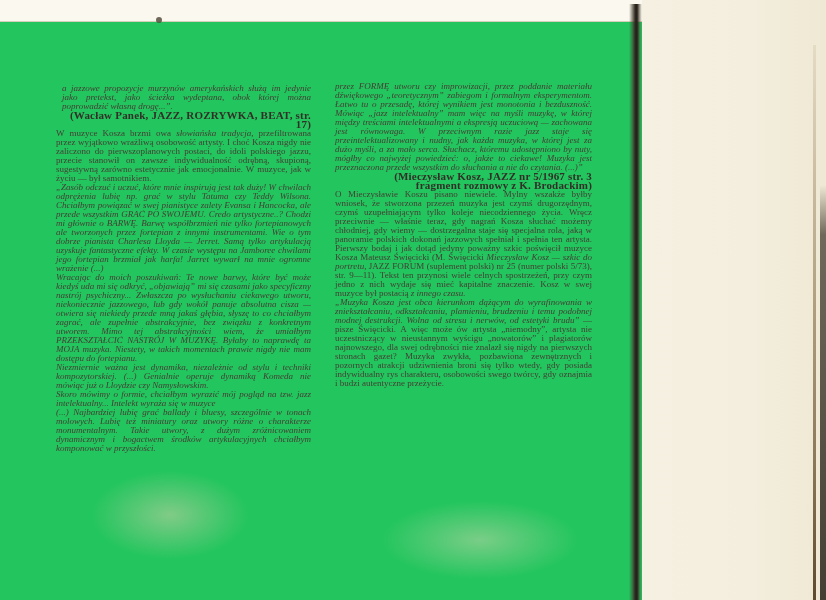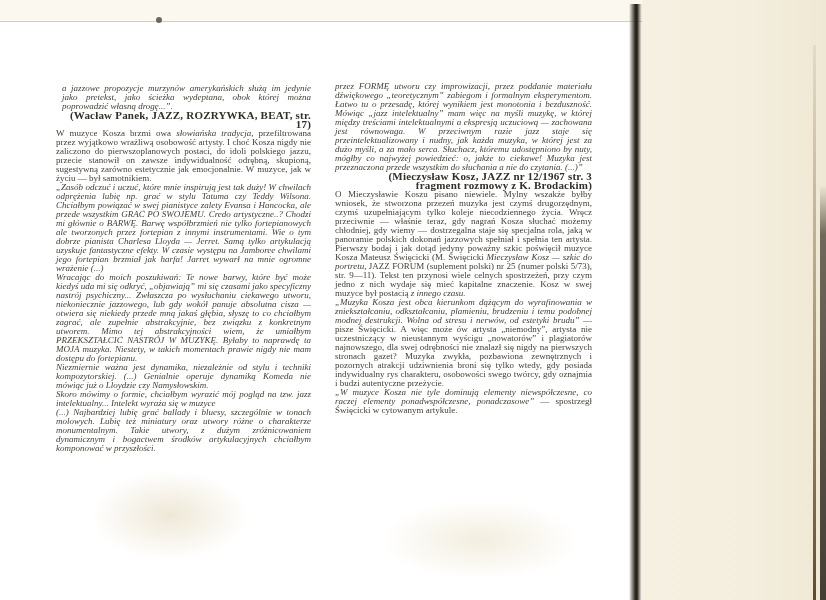--- a/index.html
+++ b/index.html
@@ -1,18 +1,18 @@
 <!DOCTYPE html>
 <html lang="pl"><head>
 <meta charset="utf-8">
 <style>
   html,body { margin:0; padding:0; background:#b3ac97; }
   .scan {
     position:relative; width:826px; height:600px; overflow:hidden;
-    background:#ffffff;
+    background:#22c55e;
     font-family:"Liberation Serif", serif;
     color:#454034;
   }
   .top-strip {
     position:absolute; left:0; top:0; width:826px; height:21px;
     background:#faf8ef; border-bottom:1px solid #d8cfb8;
   }
   .speck {
     position:absolute; left:156px; top:17px; width:6px; height:6px;
     border-radius:50%; background:#564f3e; opacity:.85;
@@ -89,35 +89,32 @@
     <p class="italic gap-m">„Zasób odczuć i uczuć, które mnie inspirują jest tak duży! W chwilach odprężenia lubię np. grać w stylu Tatuma czy Teddy Wilsona. Chciałbym powiązać w swej pianistyce zalety Evansa i Hancocka, ale przede wszystkim GRAĆ PO SWOJEMU. Credo artystyczne..? Chodzi mi głównie o BARWĘ. Barwę współbrzmień nie tylko fortepianowych ale tworzonych przez fortepian z innymi instrumentami. Wie o tym dobrze pianista Charlesa Lloyda — Jerret. Samą tylko artykulacją uzyskuje fantastyczne efekty. W czasie występu na Jamboree chwilami jego fortepian brzmiał jak harfa! Jarret wywarł na mnie ogromne wrażenie (...)</p>
     <p class="italic">Wracając do moich poszukiwań: Te nowe barwy, które być może kiedyś uda mi się odkryć, „objawiają” mi się czasami jako specyficzny nastrój psychiczny... Zwłaszcza po wysłuchaniu ciekawego utworu, niekoniecznie jazzowego, lub gdy wokół panuje absolutna cisza — otwiera się niekiedy przede mną jakaś głębia, słyszę to co chciałbym zagrać, ale zupełnie abstrakcyjnie, bez związku z konkretnym utworem. Mimo tej abstrakcyjności wiem, że umiałbym PRZEKSZTAŁCIĆ NASTRÓJ W MUZYKĘ. Byłaby to naprawdę ta MOJA muzyka. Niestety, w takich momentach prawie nigdy nie mam dostępu do fortepianu.</p>
     <p class="italic gap-s">Niezmiernie ważna jest dynamika, niezależnie od stylu i techniki kompozytorskiej. (...) Genialnie operuje dynamiką Komeda nie mówiąc już o Lloydzie czy Namysłowskim.</p>
     <p class="italic gap-m">Skoro mówimy o formie, chciałbym wyrazić mój pogląd na tzw. jazz intelektualny... Intelekt wyraża się w muzyce</p>
     <p class="italic gap-m">(...) Najbardziej lubię grać ballady i bluesy, szczególnie w tonach molowych. Lubię też miniatury oraz utwory różne o charakterze monumentalnym. Takie utwory, z dużym zróżnicowaniem dynamicznym i bogactwem środków artykulacyjnych chciałbym komponować w przyszłości.</p>
   </div>
 
   <div class="col col-right">
     <p class="italic">przez FORMĘ utworu czy improwizacji, przez poddanie materiału dźwiękowego „teoretycznym” zabiegom i formalnym eksperymentom. Łatwo tu o przesadę, której wynikiem jest monotonia i bezduszność. Mówiąc „jazz intelektualny” mam więc na myśli muzykę, w której między treściami intelektualnymi a ekspresją uczuciową — zachowana jest równowaga. W przeciwnym razie jazz staje się przeintelektualizowany i nudny, jak każda muzyka, w której jest za dużo myśli, a za mało serca. Słuchacz, któremu udostępniono by nuty, mógłby co najwyżej powiedzieć: o, jakże to ciekawe! Muzyka jest przeznaczona przede wszystkim do słuchania a nie do czytania. (...)”</p>
     <p class="attr attr-right">
-      <span>(Mieczysław Kosz, JAZZ nr 12/1967 str. 3</span><br>
+      <span>(Mieczysław Kosz, JAZZ nr 5/1967 str. 3</span><br>
       <span>fragment rozmowy z K. Brodackim)</span>
     </p>
 
     <p>
       <span>O Mieczysławie Koszu pisano niewiele. Mylny wszakże byłby wniosek, że stworzona przezeń muzyka jest czymś drugorzędnym, czymś uzupełniającym tylko koleje niecodziennego życia. Wręcz przeciwnie — właśnie teraz, gdy nagrań Kosza słuchać możemy chłodniej, gdy wiemy — dostrzegalna staje się specjalna rola, jaką w panoramie polskich dokonań jazzowych spełniał i spełnia ten artysta. Pierwszy bodaj i jak dotąd jedyny poważny szkic poświęcił muzyce Kosza Mateusz Święcicki (M. Święcicki </span><span class="italic">Mieczysław Kosz — szkic do portretu</span><span>, JAZZ FORUM (suplement polski) nr 25 (numer polski 5/73), str. 9—11). Tekst ten przynosi wiele celnych spostrzeżeń, przy czym jedno z nich wydaje się mieć kapitalne znaczenie. Kosz w swej muzyce był postacią </span><span class="italic">z innego czasu.</span>
     </p>
 
     <p class="gap-s">
       <span class="italic">„Muzyka Kosza jest obca kierunkom dążącym do wyrafinowania w zniekształcaniu, odkształcaniu, plamieniu, brudzeniu i temu podobnej modnej destrukcji. Wolna od stresu i nerwów, od estetyki brudu”</span><span> — pisze Święcicki. A więc może ów artysta „niemodny”, artysta nie uczestniczący w nieustannym wyścigu „nowatorów” i plagiatorów najnowszego, dla swej odrębności nie znalazł się nigdy na pierwszych stronach gazet? Muzyka zwykła, pozbawiona zewnętrznych i pozornych atrakcji udziwnienia broni się tylko wtedy, gdy posiada indywidualny rys charakteru, osobowości swego twórcy, gdy oznajmia i budzi autentyczne przeżycie.</span>
     </p>
 
-    <p class="gap-s">
-      <span class="italic">„W muzyce Kosza nie tyle dominują elementy niewspółczesne, co raczej elementy ponadwspółczesne, ponadczasowe”</span><span> — spostrzegł Święcicki w cytowanym artykule.</span>
-    </p>
 
   </div>
 
   <div class="next-page"></div>
   <div class="spine-shadow"></div>
   <div class="edge-line"></div>
   <div class="edge-dark"></div>
 
 </div>
 

